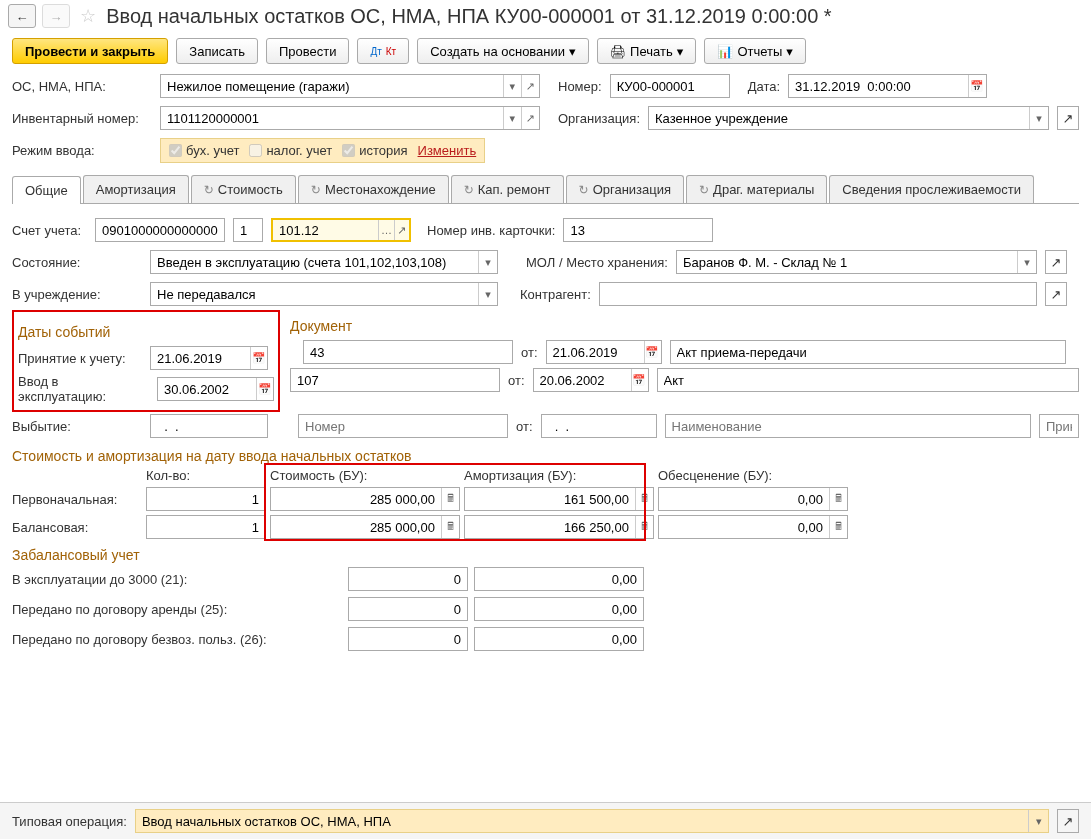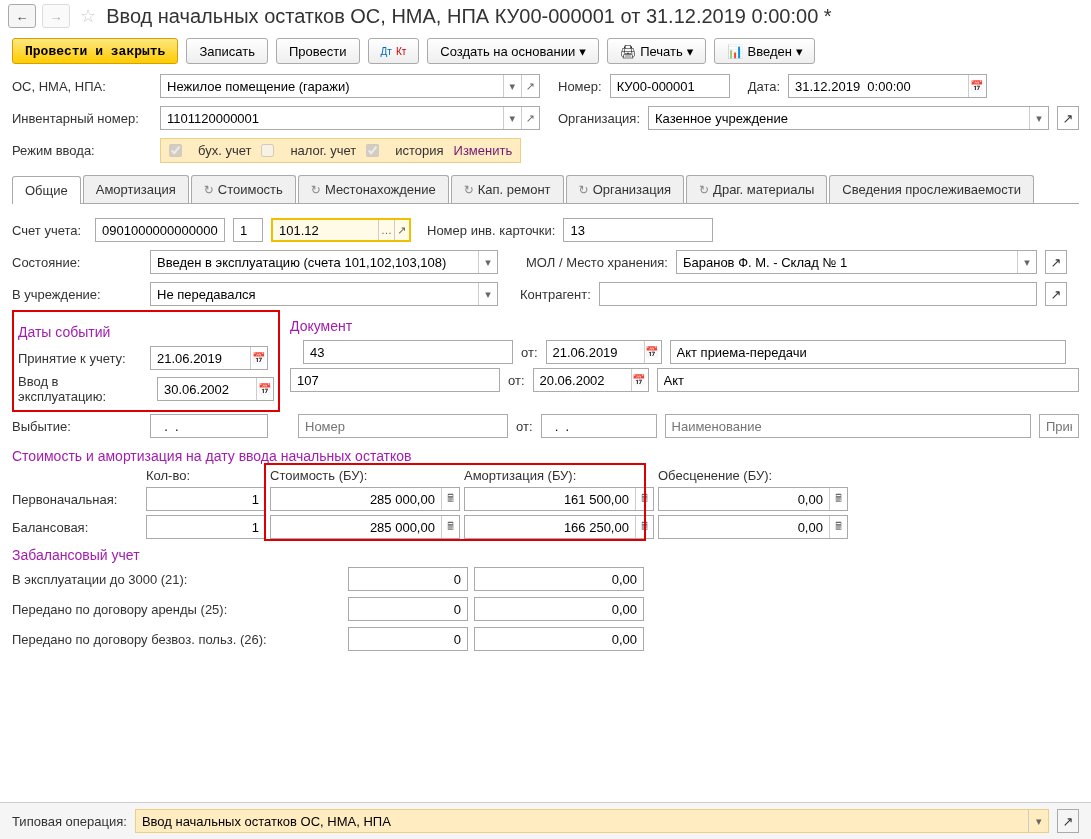--- a/index.html
+++ b/index.html
@@ -2,37 +2,37 @@
 <html><head>
 <meta charset="utf-8">
 <style>
 * { box-sizing: border-box; margin: 0; padding: 0; font-family: Arial, sans-serif; font-size: 13px; }
 body { background: #fff; color: #333; }
 .toolbar { display: flex; align-items: center; gap: 6px; padding: 4px 8px; }
 .nav-btn { width: 28px; height: 24px; border: 1px solid #aaa; background: #f5f5f5; border-radius: 3px; display: flex; align-items: center; justify-content: center; cursor: pointer; }
 .star { color: #ccc; font-size: 18px; margin: 0 4px; }
 .title { font-size: 20px; font-weight: normal; }
 .btn { height: 26px; padding: 0 12px; border: 1px solid #aaa; background: linear-gradient(#fff,#eee); border-radius: 3px; cursor: pointer; display: inline-flex; align-items: center; gap: 4px; }
-.btn.primary { background: linear-gradient(#ffe680,#ffcc00); border-color: #d4a000; font-weight: bold; font-family: Liberation Mono, monospace; }
+.btn.primary { background: linear-gradient(#ffe680,#ffcc00); border-color: #d4a000; font-weight: bold; }
 .btn-row { display: flex; gap: 8px; padding: 6px 12px; align-items: center; }
 .form-row { display: flex; align-items: center; padding: 4px 12px; gap: 8px; }
 .label { min-width: 140px; }
 .input-group { display: flex; align-items: center; border: 1px solid #aaa; height: 24px; background: #fff; }
 .input-group.highlight-yellow { border: 2px solid #f0c000; background: #fffbe6; }
 .input-group input { border: none; outline: none; padding: 0 6px; height: 100%; width: 100%; background: transparent; }
 .input-group .addon { width: 20px; height: 100%; border-left: 1px solid #ccc; display: flex; align-items: center; justify-content: center; cursor: pointer; font-size: 11px; color: #666; }
 .mode-bar { background: #ffecc0; border: 1px solid #e8d088; padding: 4px 8px; display: inline-flex; align-items: center; gap: 10px; }
-.checkbox-label { display: inline-flex; align-items: center; gap: 16px; }
-.link { color: #701a75; cursor: pointer; }
+.checkbox-label { display: inline-flex; align-items: center; gap: 4px; }
+.link { color: #b91c1c; text-decoration: underline; cursor: pointer; }
 .tabs { display: flex; border-bottom: 1px solid #aaa; margin: 8px 12px 0; }
 .tab { padding: 6px 12px; border: 1px solid #aaa; border-bottom: none; background: #f0f0f0; margin-right: 2px; border-radius: 3px 3px 0 0; cursor: pointer; display: flex; align-items: center; gap: 4px; }
 .tab.active { background: #fff; position: relative; top: 1px; }
 .tab-icon { color: #888; font-size: 12px; }
 .tab-content { padding: 10px 12px; }
-.section-title { color: #a21caf; font-size: 14px; margin: 8px 0 4px; }
+.section-title { color: #a16207; font-size: 14px; margin: 8px 0 4px; }
 .red-box { border: 2px solid #d00; padding: 4px; }
 .num-input { text-align: right; }
 .table-head { font-weight: normal; }
 .footer-bar { position: absolute; bottom: 0; left: 0; right: 0; background: #f5f5f5; border-top: 1px solid #ccc; padding: 6px 12px; display: flex; align-items: center; gap: 8px; }
 .footer-input { flex: 1; background: #ffecc0; border: 1px solid #e8d088; }
 .calc-icon { font-size: 10px; }
 </style>
 </head>
 <body>
 
@@ -55,21 +55,21 @@
       <span>Создать на основании</span> 
       <span>▾</span>
     </button>
   <button class="btn">
       <span>🖨</span> 
       <span>Печать</span> 
       <span>▾</span>
     </button>
   <button class="btn">
       <span style="color:#c60">📊</span> 
-      <span>Введен</span> 
+      <span>Отчеты</span> 
       <span>▾</span>
     </button>
 </div>
 
 <div class="form-row">
   <span class="label">ОС, НМА, НПА:</span>
   <div class="input-group" style="width:380px">
       <input value="Нежилое помещение (гаражи)" style="">
       <span class="addon">▾</span>
       <span class="addon">↗</span>

